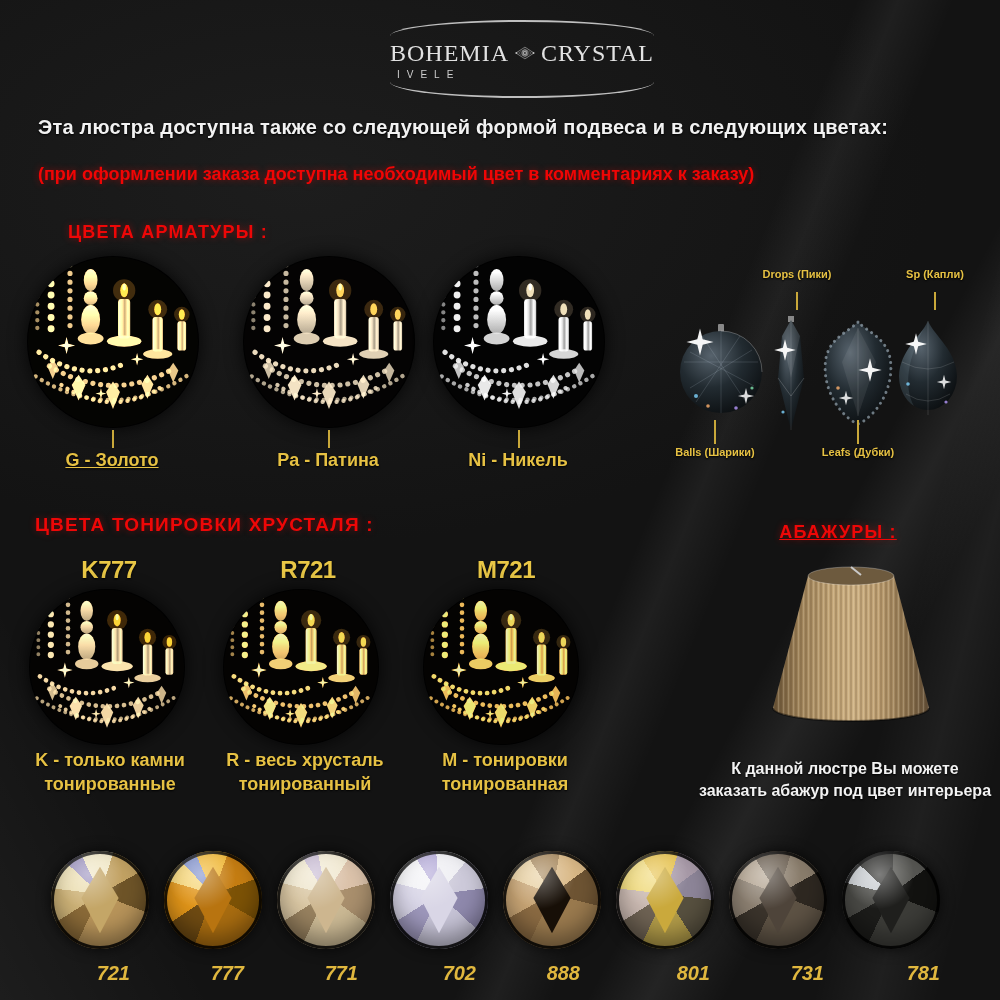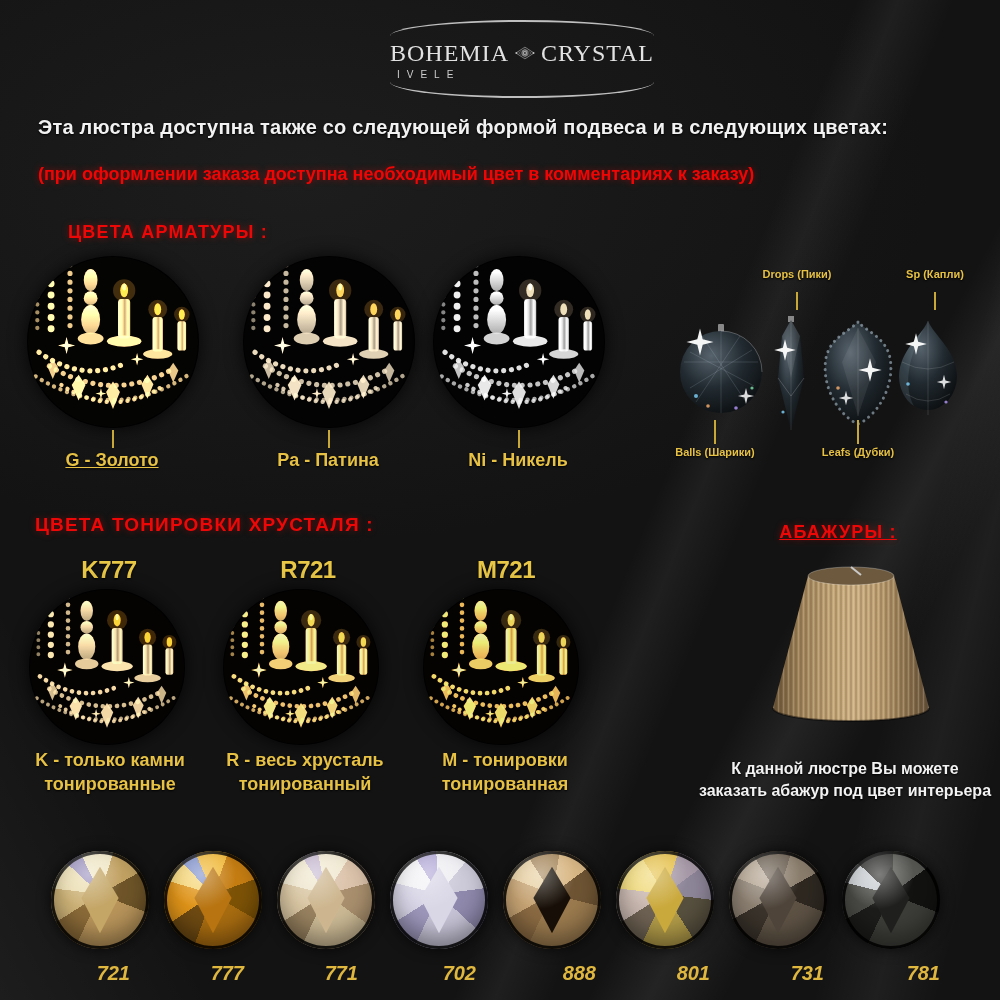--- a/index.html
+++ b/index.html
@@ -317,18 +317,18 @@
   <div class="sw sw702" style="left:390px;"></div>
   <div class="sw sw888" style="left:503px;"></div>
   <div class="sw sw801" style="left:616px;"></div>
   <div class="sw sw731" style="left:729px;"></div>
   <div class="sw sw781" style="left:842px;"></div>
 
   <div class="abs num" style="left:70px;top:962px;width:60px;">721</div>
   <div class="abs num" style="left:184px;top:962px;width:60px;">777</div>
   <div class="abs num" style="left:298px;top:962px;width:60px;">771</div>
   <div class="abs num" style="left:416px;top:962px;width:60px;">702</div>
-  <div class="abs num" style="left:536px;top:962px;width:60px;">888</div>
+  <div class="abs num" style="left:520px;top:962px;width:60px;">888</div>
   <div class="abs num" style="left:650px;top:962px;width:60px;">801</div>
   <div class="abs num" style="left:764px;top:962px;width:60px;">731</div>
   <div class="abs num" style="left:880px;top:962px;width:60px;">781</div>
 
 </div>
 
 </body></html>

